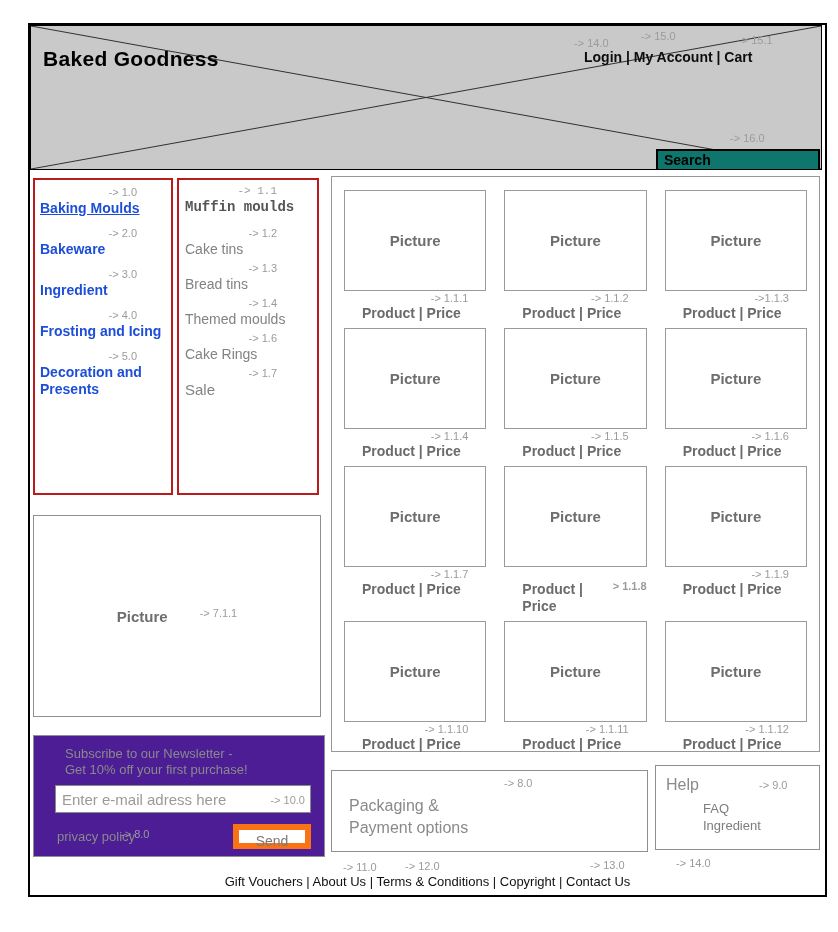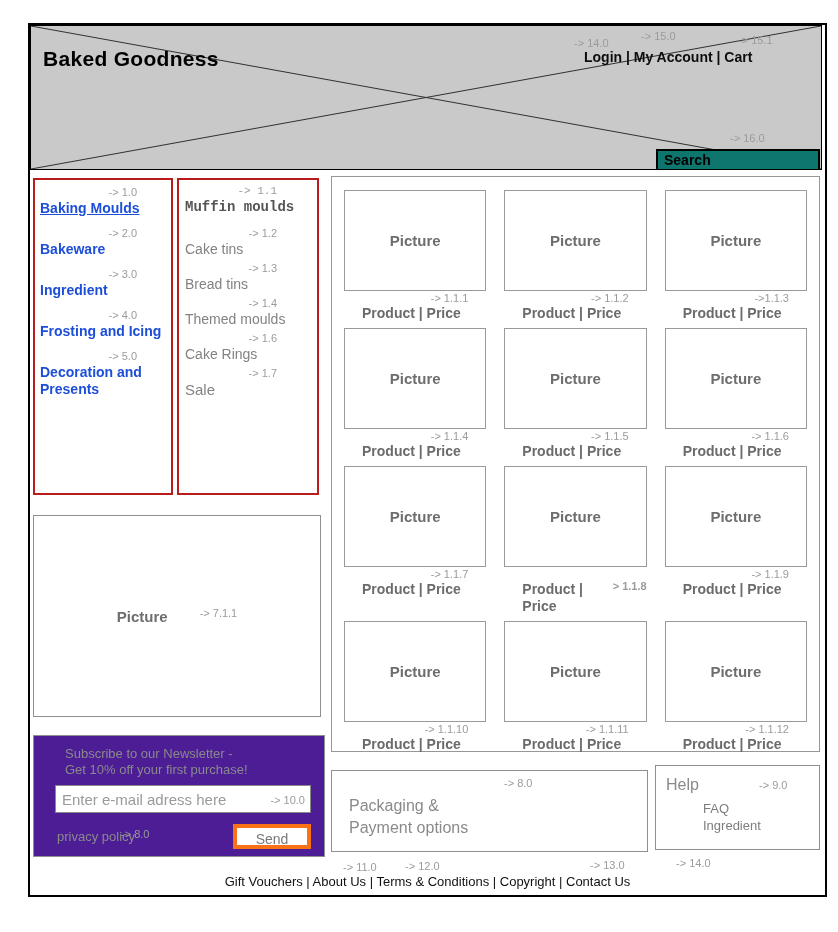--- a/index.html
+++ b/index.html
@@ -67,21 +67,21 @@
     width:100%; height:100%; border:1px solid #8a8a8a; font-size:15px; color:#777;
     padding:0 52px 0 6px; background:#fff; outline:none;
     font-family:"Liberation Sans","DejaVu Sans",sans-serif;
   }
   .nl-input::placeholder { color:#9a9a9a; opacity:1; }
   .nl-input-ann { position:absolute; right:6px; top:9px; }
   .nl-privacy { position:absolute; left:23px; top:93px; font-size:13px; color:#8a8a8a; }
   .nl-privacy-ann { position:absolute; left:87px; top:92px; }
   .nl-send {
     position:absolute; left:199px; top:88px; width:78px; height:25px;
-    border:4px solid #f97316; background:#fff; font-size:14px; color:#7a7a7a;
+    border:6px solid #f97316; background:#fff; font-size:14px; color:#7a7a7a;
     text-align:center; padding-top:3px;
   }
   
   #grid {
     position:absolute; left:301px; top:151px; width:489px; height:576px;
     border:1px solid #979797; background:#fff;
     display:grid; grid-template-columns:repeat(3,1fr);
     column-gap:18px; row-gap:6px; padding:13px 12px; align-content:start;
   }
   .cell { }

